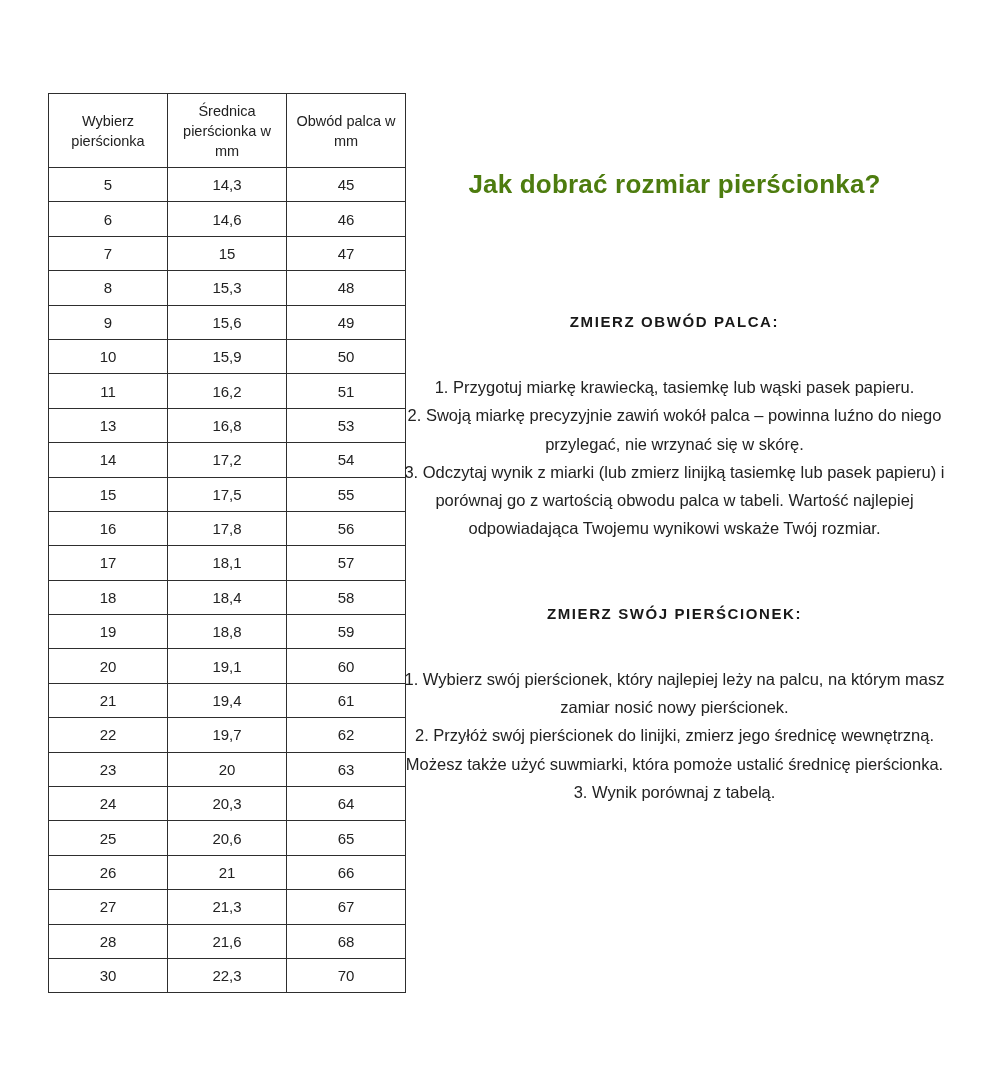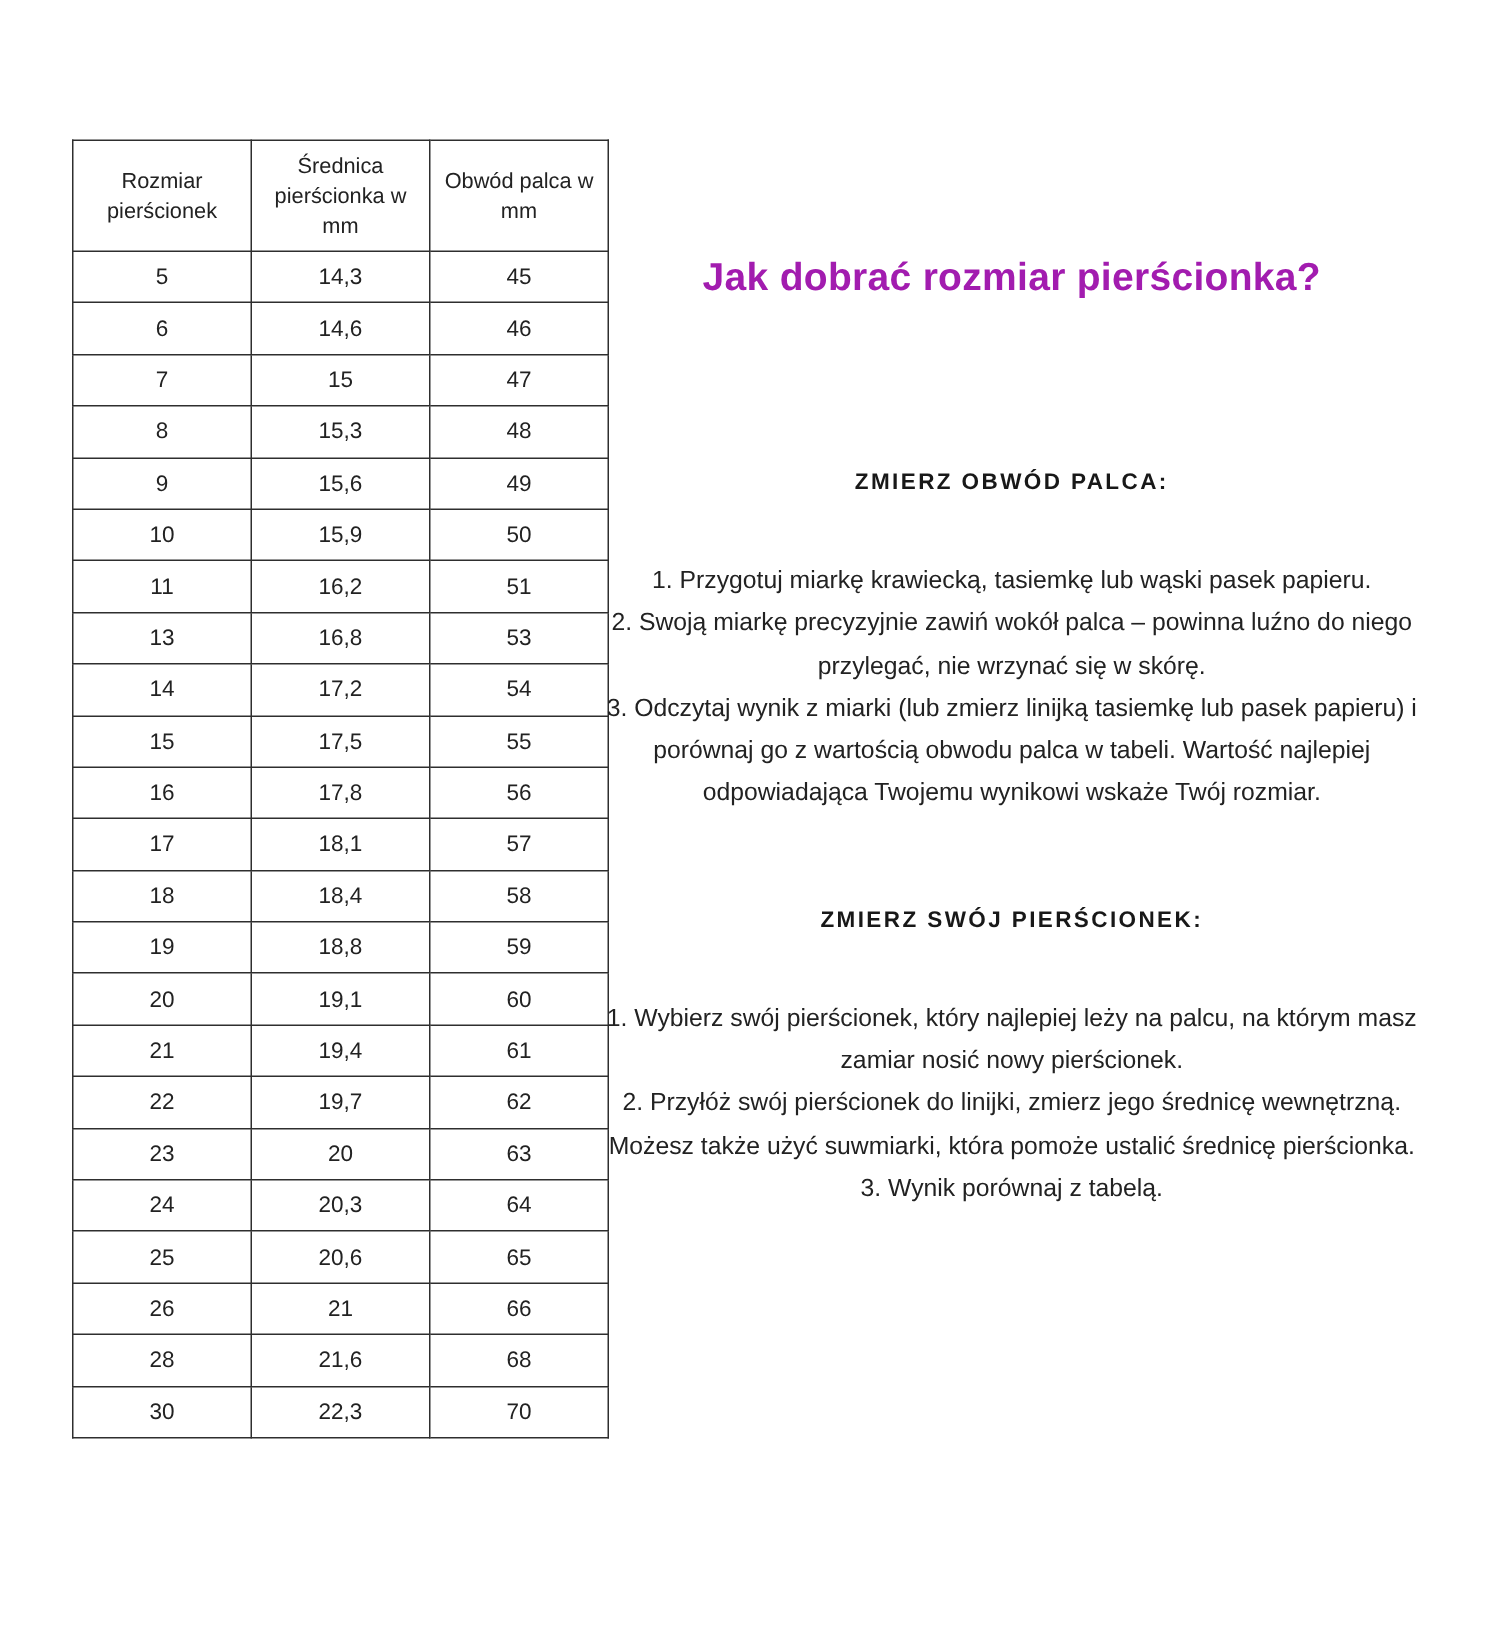--- a/index.html
+++ b/index.html
@@ -52,21 +52,21 @@
     left: 402px;
     top: 0;
     width: 545px;
     text-align: center;
   }
   .main-heading {
     margin: 168px 0 0 0;
     font-size: 26px;
     line-height: 32px;
     font-weight: 700;
-    color: #a21caf;
+    color: #4d7c0f;
     letter-spacing: 0.2px;
   }
   .section-heading {
     margin: 0;
     font-size: 15px;
     font-weight: 700;
     letter-spacing: 1.6px;
     color: #181818;
   }
   .section-heading.first { margin-top: 113px; }
@@ -83,21 +83,21 @@
   }
 </style>
 </head>
 <body>
 
 <div class="page">
 
   <table class="size-table">
     <thead>
       <tr>
-        <th>Rozmiar pierścionek</th>
+        <th>Wybierz pierścionka</th>
         <th>Średnica pierścionka w mm</th>
         <th>Obwód palca w mm</th>
       </tr>
     </thead>
     <tbody>
         <tr>
           <td>5</td>
           <td>14,3</td>
           <td>45</td>
         </tr>
@@ -193,20 +193,25 @@
         </tr>
         <tr>
           <td>25</td>
           <td>20,6</td>
           <td>65</td>
         </tr>
         <tr>
           <td>26</td>
           <td>21</td>
           <td>66</td>
+        </tr>
+        <tr>
+          <td>27</td>
+          <td>21,3</td>
+          <td>67</td>
         </tr>
         <tr>
           <td>28</td>
           <td>21,6</td>
           <td>68</td>
         </tr>
         <tr>
           <td>30</td>
           <td>22,3</td>
           <td>70</td>

